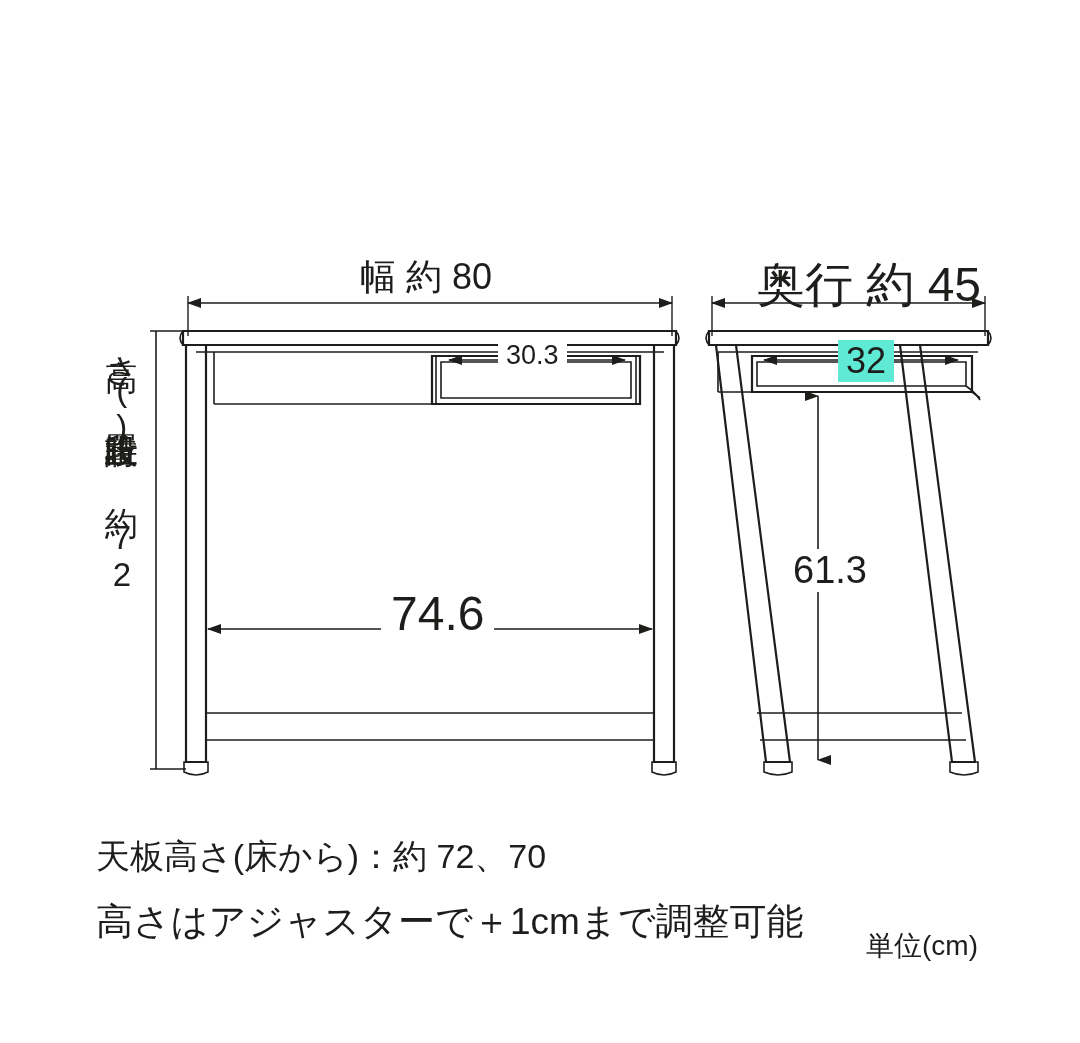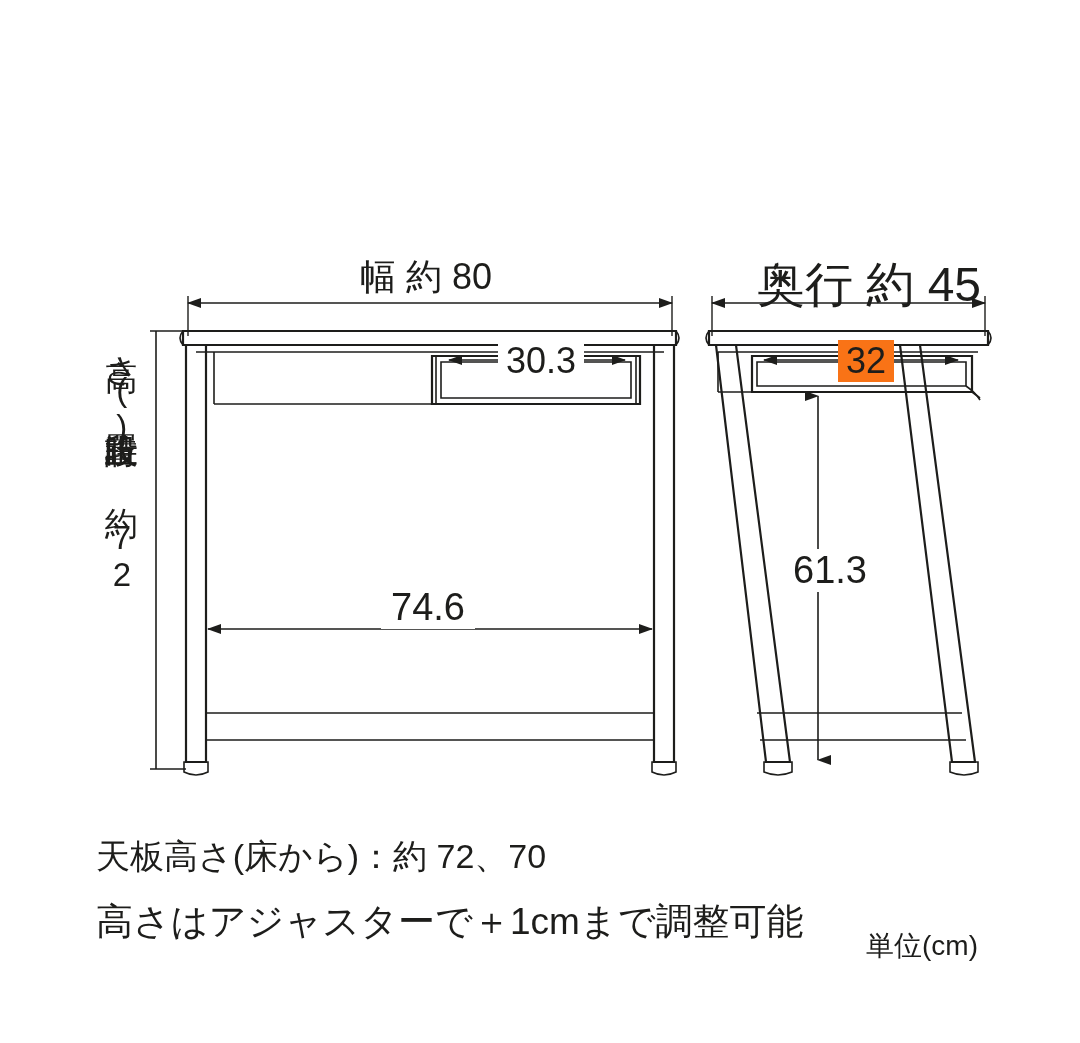--- a/index.html
+++ b/index.html
@@ -153,25 +153,25 @@
 
     <line class="ln thin" x1="818" y1="396" x2="818" y2="760" marker-start="url(#arrU)" marker-end="url(#arrD)"></line>
   </svg>
 
   <div class="txtbox" style="left:360px; top:253px; font-size:36px;">幅 約 80</div>
 
   <div class="txtbox" style="left:757px; top:253px; font-size:48px;">奥行 約 45</div>
 
   <div class="vert-label" style="left:104px; top:333px; height:430px;">高さ(上段設置時) 約 72</div>
 
-  <div class="txtbox" style="left:498px; top:340px; font-size:36px; background:#ffffff; padding:0 8px;">30.3</div>
+  <div class="txtbox" style="left:498px; top:340px; font-size:27px; background:#ffffff; padding:0 8px;">30.3</div>
 
-  <div class="txtbox" style="left:381px; top:586px; font-size:38px; background:#ffffff; padding:0 10px;">74.6</div>
+  <div class="txtbox" style="left:381px; top:586px; font-size:48px; background:#ffffff; padding:0 10px;">74.6</div>
 
-  <div class="txtbox" style="left:838px; top:340px; font-size:36px; background:#f97316; padding:0 8px;">32</div>
+  <div class="txtbox" style="left:838px; top:340px; font-size:36px; background:#5eead4; padding:0 8px;">32</div>
 
   <div class="txtbox" style="left:785px; top:549px; font-size:38px; background:#ffffff; padding:0 8px;">61.3</div>
 
   <div class="txtbox" style="left:96px; top:834px; font-size:34px;">天板高さ(床から)：約 72、70</div>
 
   <div class="txtbox" style="left:96px; top:897px; font-size:37px;">高さはアジャスターで＋1cmまで調整可能</div>
 
   <div class="txtbox" style="left:866px; top:927px; font-size:28px;">単位(cm)</div>
 
 </div>

